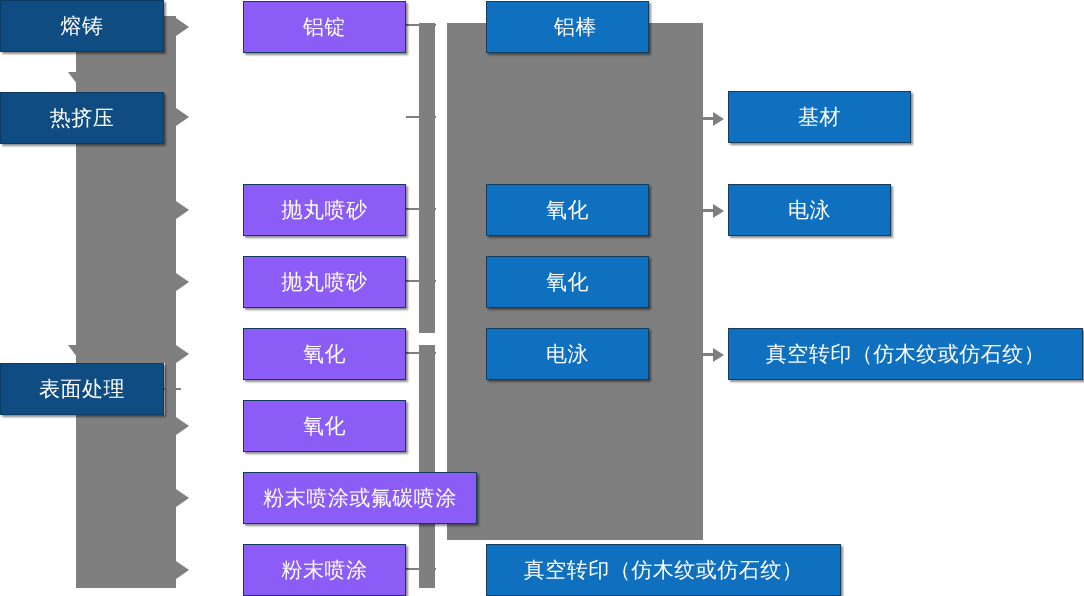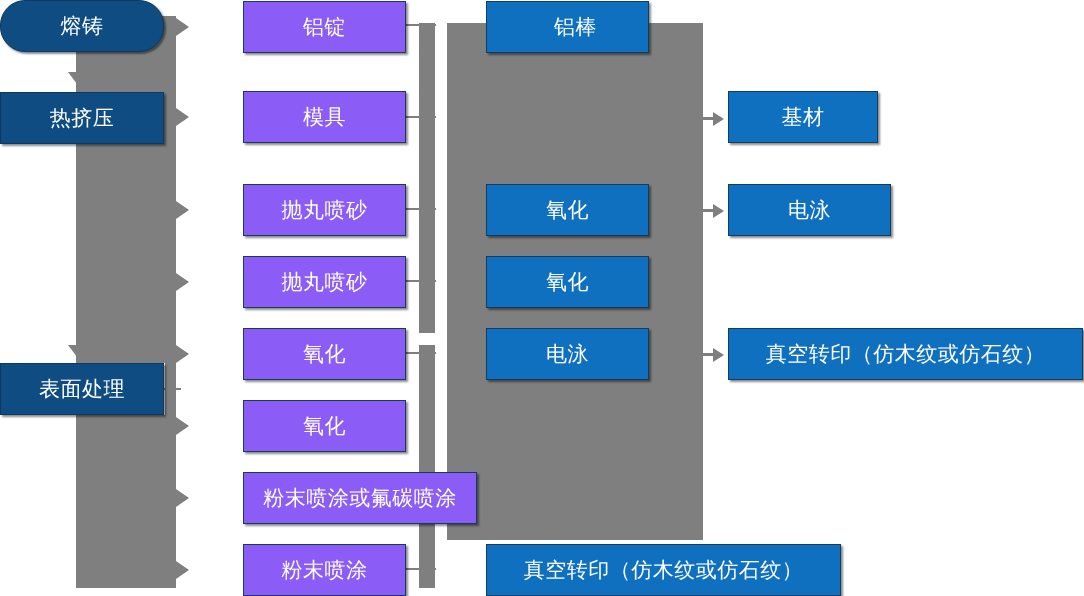--- a/index.html
+++ b/index.html
@@ -122,39 +122,36 @@
 
   <div class="arrow-line" style="left:700px; top:117px; width:16px;"></div>
   <div class="arrow-head" style="left:713px; top:112px;"></div>
 
   <div class="arrow-line" style="left:700px; top:209px; width:16px;"></div>
   <div class="arrow-head" style="left:713px; top:204px;"></div>
 
   <div class="arrow-line" style="left:700px; top:353px; width:16px;"></div>
   <div class="arrow-head" style="left:713px; top:348px;"></div>
 
-  <div class="node dark" style="left:0px; top:0px; width:164px; height:52px;border-radius:25px;">
+  <div class="node dark" style="left:0px; top:0px; width:164px; height:52px;">
     <span>熔铸</span>
   </div>
 
   <div class="node dark" style="left:0px; top:363px; width:164px; height:52px;">
     <span>表面处理</span>
   </div>
 
   <div class="node dark" style="left:0px; top:92px; width:164px; height:52px;">
     <span>热挤压</span>
   </div>
 
   <div class="node mid" style="left:243px; top:1px; width:163px; height:52px;">
     <span>铝锭</span>
   </div>
 
-  <div class="node mid" style="left:243px; top:91px; width:163px; height:52px;">
-    <span>模具</span>
-  </div>
 
   <div class="node mid" style="left:243px; top:184px; width:163px; height:52px;">
     <span>抛丸喷砂</span>
   </div>
 
   <div class="node mid" style="left:243px; top:256px; width:163px; height:52px;">
     <span>抛丸喷砂</span>
   </div>
 
   <div class="node mid" style="left:243px; top:328px; width:163px; height:52px;">
@@ -187,21 +184,21 @@
   </div>
 
   <div class="node mid2" style="left:486px; top:328px; width:163px; height:52px;">
     <span>电泳</span>
   </div>
 
   <div class="node mid2" style="left:486px; top:544px; width:355px; height:52px;">
     <span>真空转印（仿木纹或仿石纹）</span>
   </div>
 
-  <div class="node mid2" style="left:728px; top:91px; width:150px; height:52px;text-align:right;">
+  <div class="node mid2" style="left:728px; top:91px; width:183px; height:52px;text-align:right;">
     <span>基材</span>
   </div>
 
   <div class="node mid2" style="left:728px; top:184px; width:163px; height:52px;">
     <span>电泳</span>
   </div>
 
   <div class="node mid2" style="left:728px; top:328px; width:355px; height:52px;">
     <span>真空转印（仿木纹或仿石纹）</span>
   </div>

